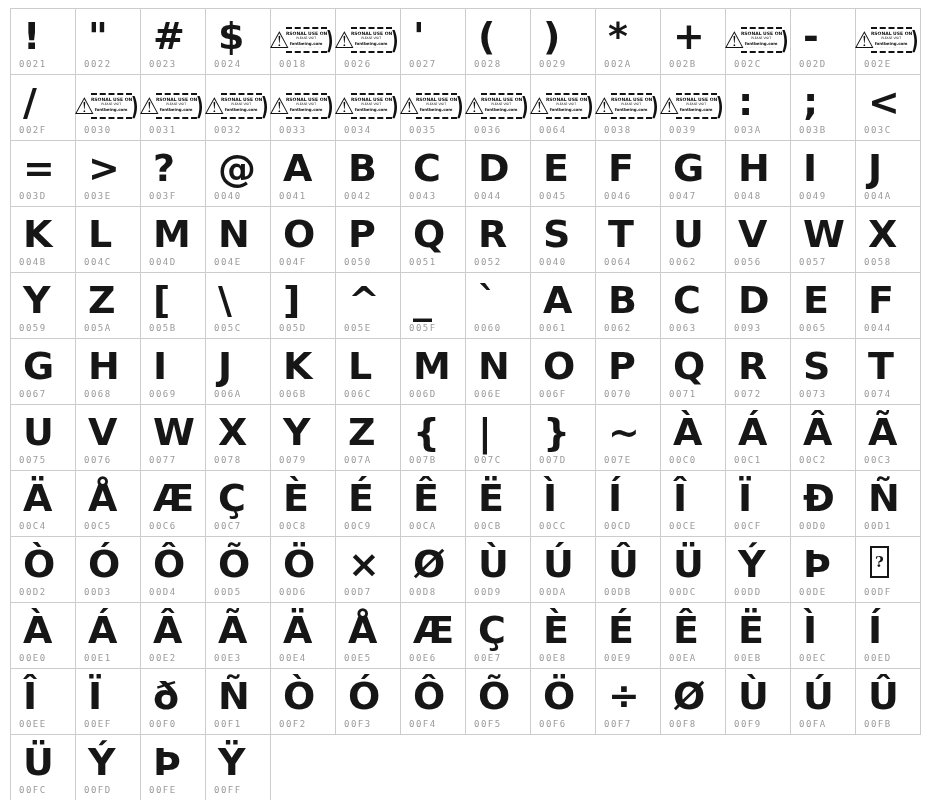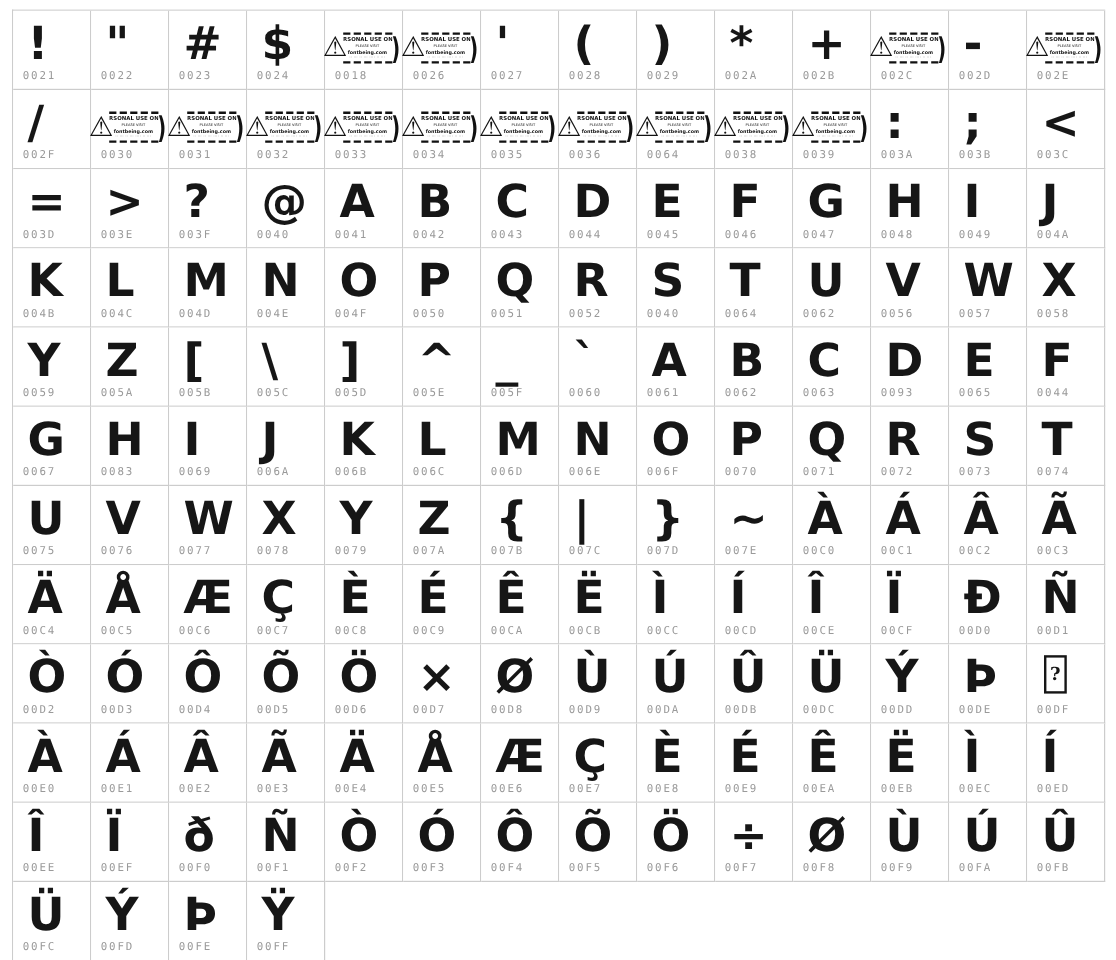--- a/index.html
+++ b/index.html
@@ -488,21 +488,21 @@
     <div class="cell">
       <div class="glyph">F</div>
       <div class="code">0044</div>
     </div>
     <div class="cell">
       <div class="glyph">G</div>
       <div class="code">0067</div>
     </div>
     <div class="cell">
       <div class="glyph">H</div>
-      <div class="code">0083</div>
+      <div class="code">0068</div>
     </div>
     <div class="cell">
       <div class="glyph">I</div>
       <div class="code">0069</div>
     </div>
     <div class="cell">
       <div class="glyph">J</div>
       <div class="code">006A</div>
     </div>
     <div class="cell">

